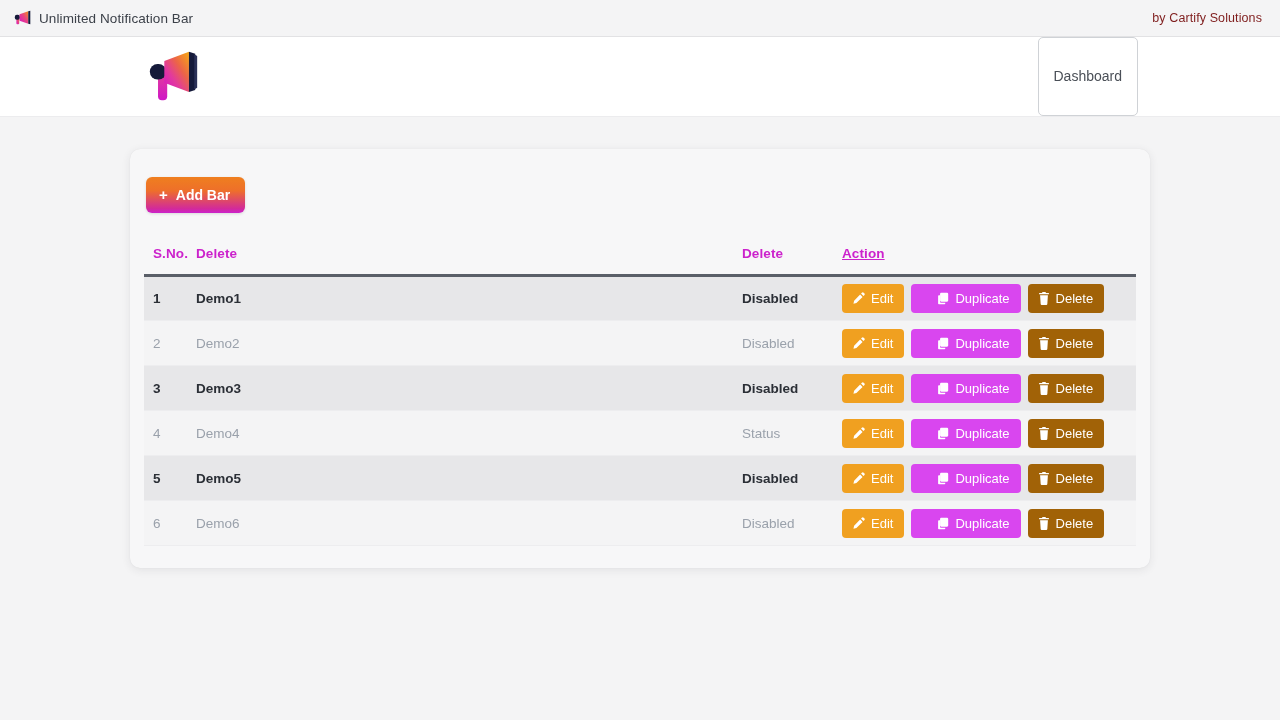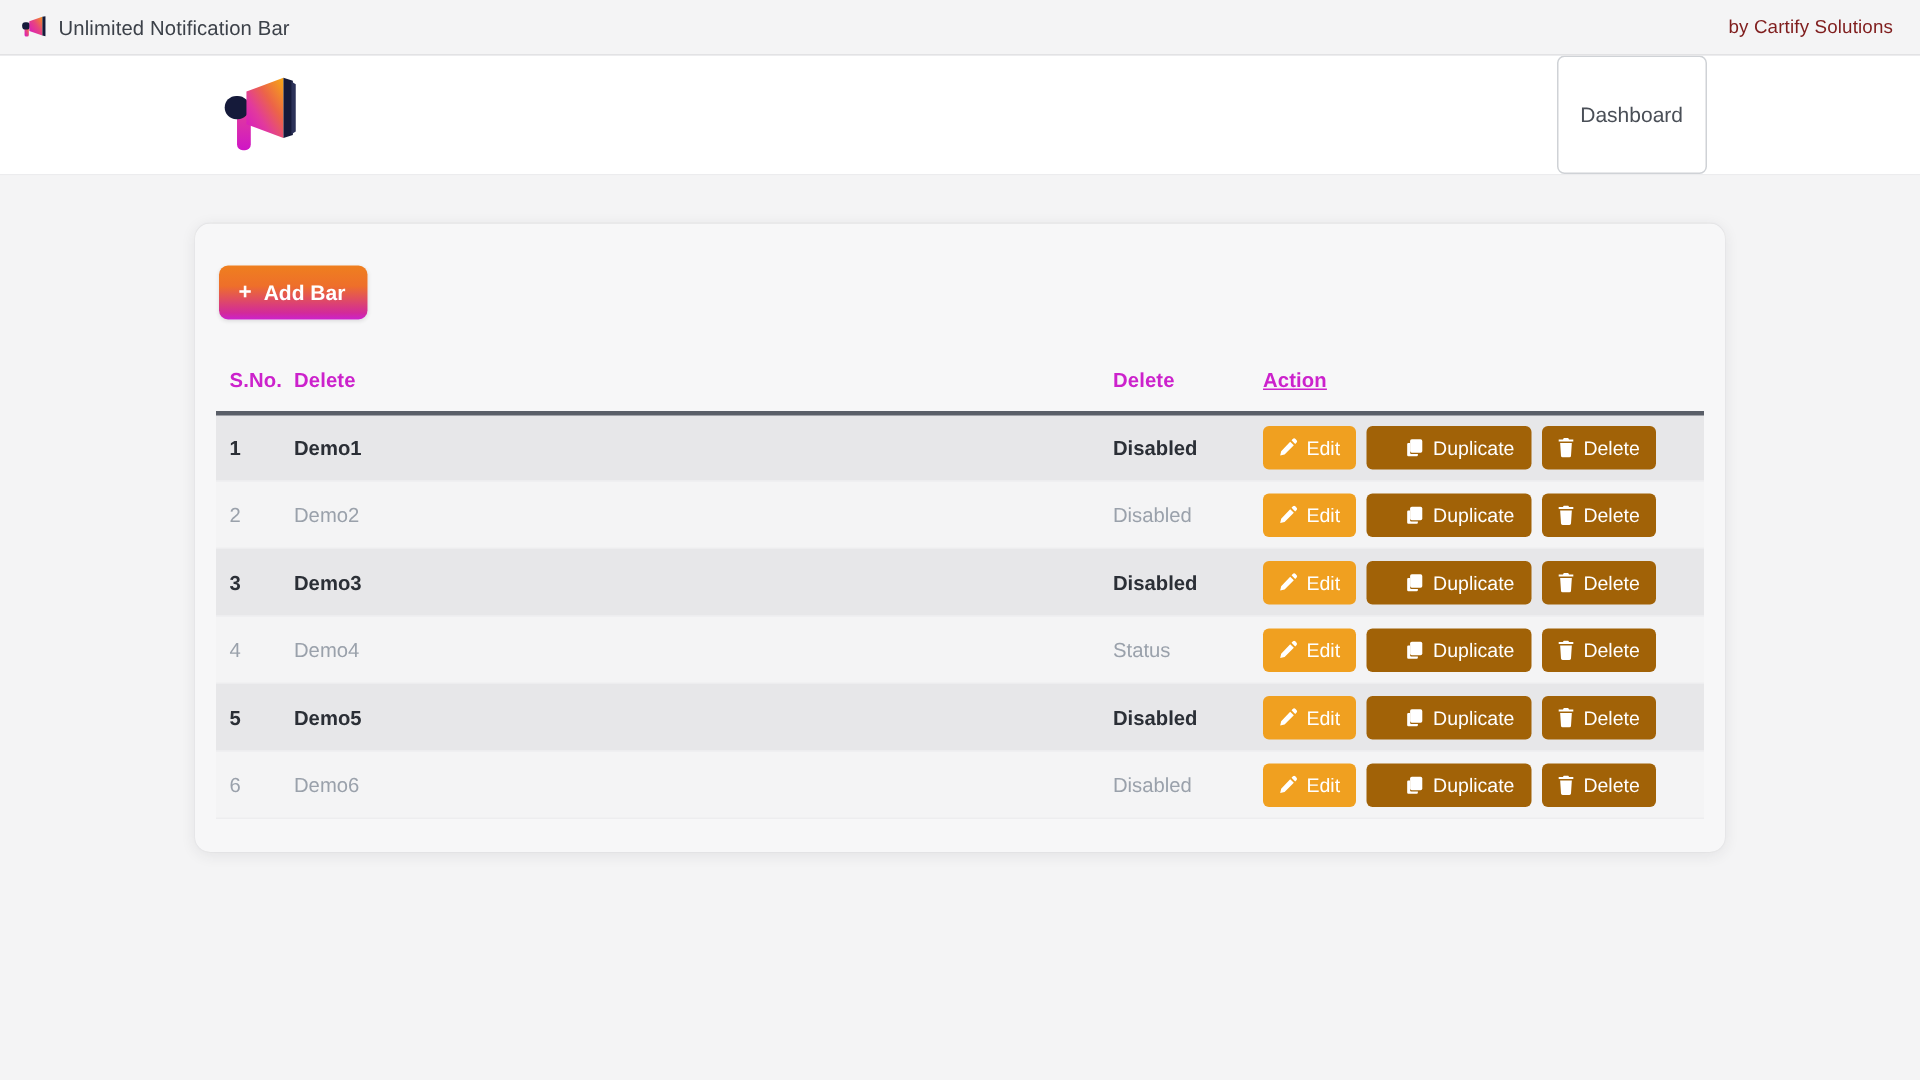--- a/index.html
+++ b/index.html
@@ -150,21 +150,21 @@
     font-family: "Liberation Sans", sans-serif;
     font-size: 13px;
     font-weight: normal;
     color: #ffffff;
     cursor: pointer;
     line-height: 1;
     white-space: nowrap;
     justify-content: flex-end;
   }
   .btn-edit      { background: #f0a020; }
-  .btn-duplicate { background: #a16207; padding-left: 25px; }
+  .btn-duplicate { background: #d946ef; padding-left: 25px; }
   .btn-delete    { background: #a16207; }
   .btn svg { display: block; }
 </style>
 </head>
 <body>
 
 <div class="appbar">
   <div class="appbar-left">
     <span>
       <svg class="favicon" viewBox="0 0 24 20" xmlns="http://www.w3.org/2000/svg" aria-hidden="true">

